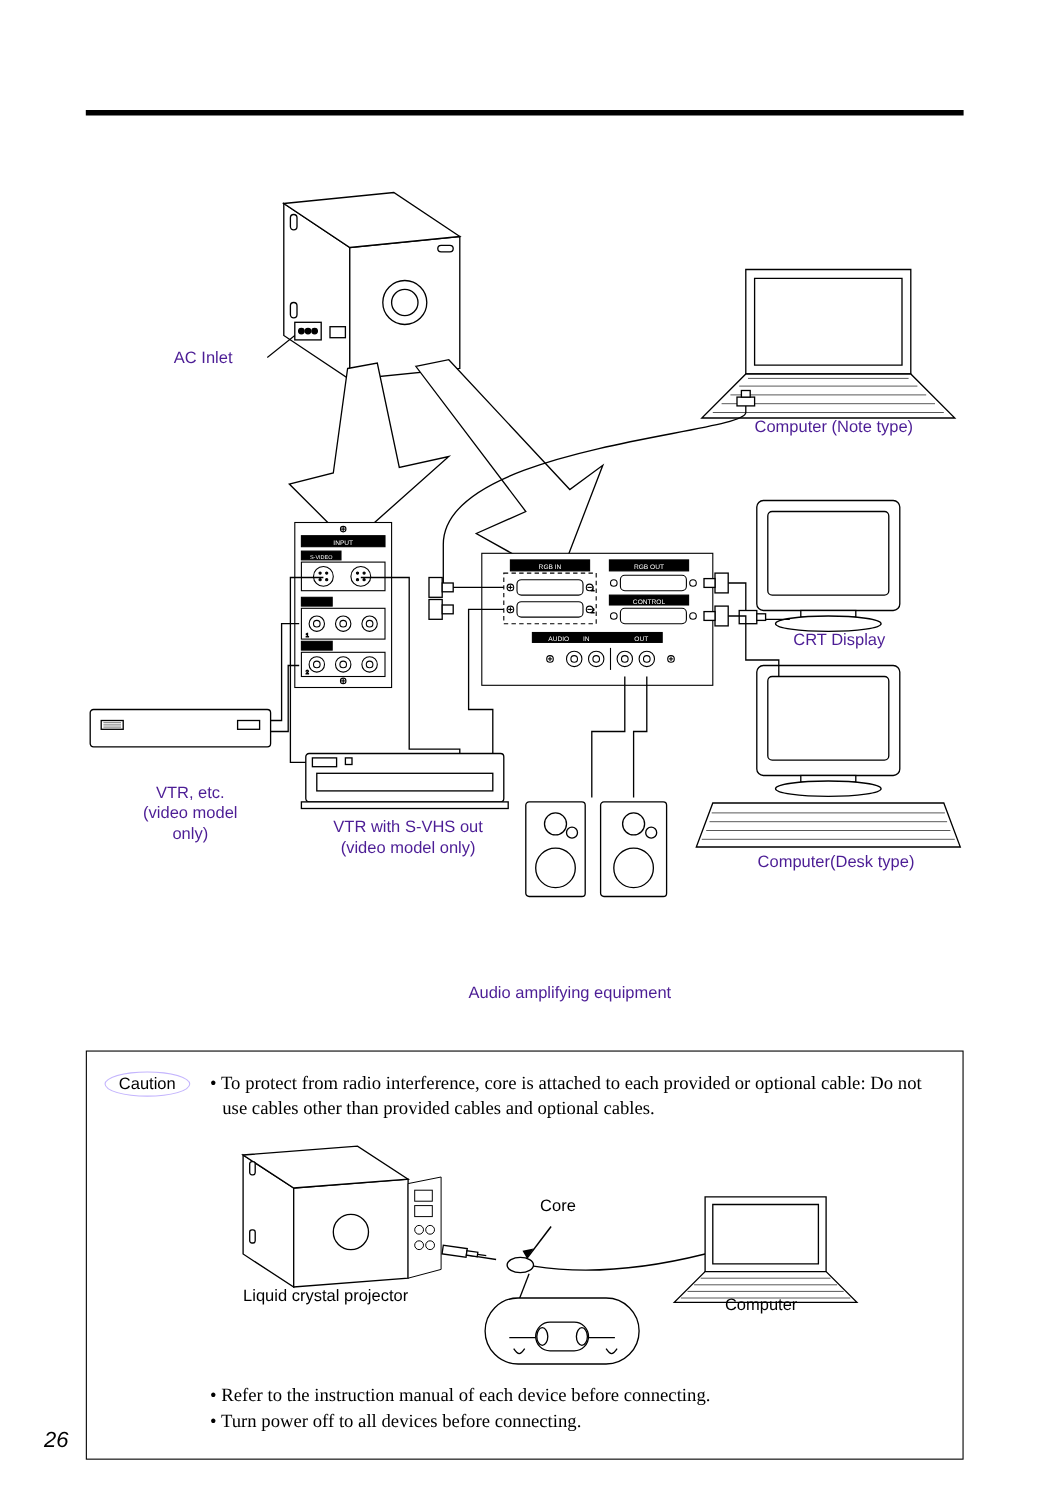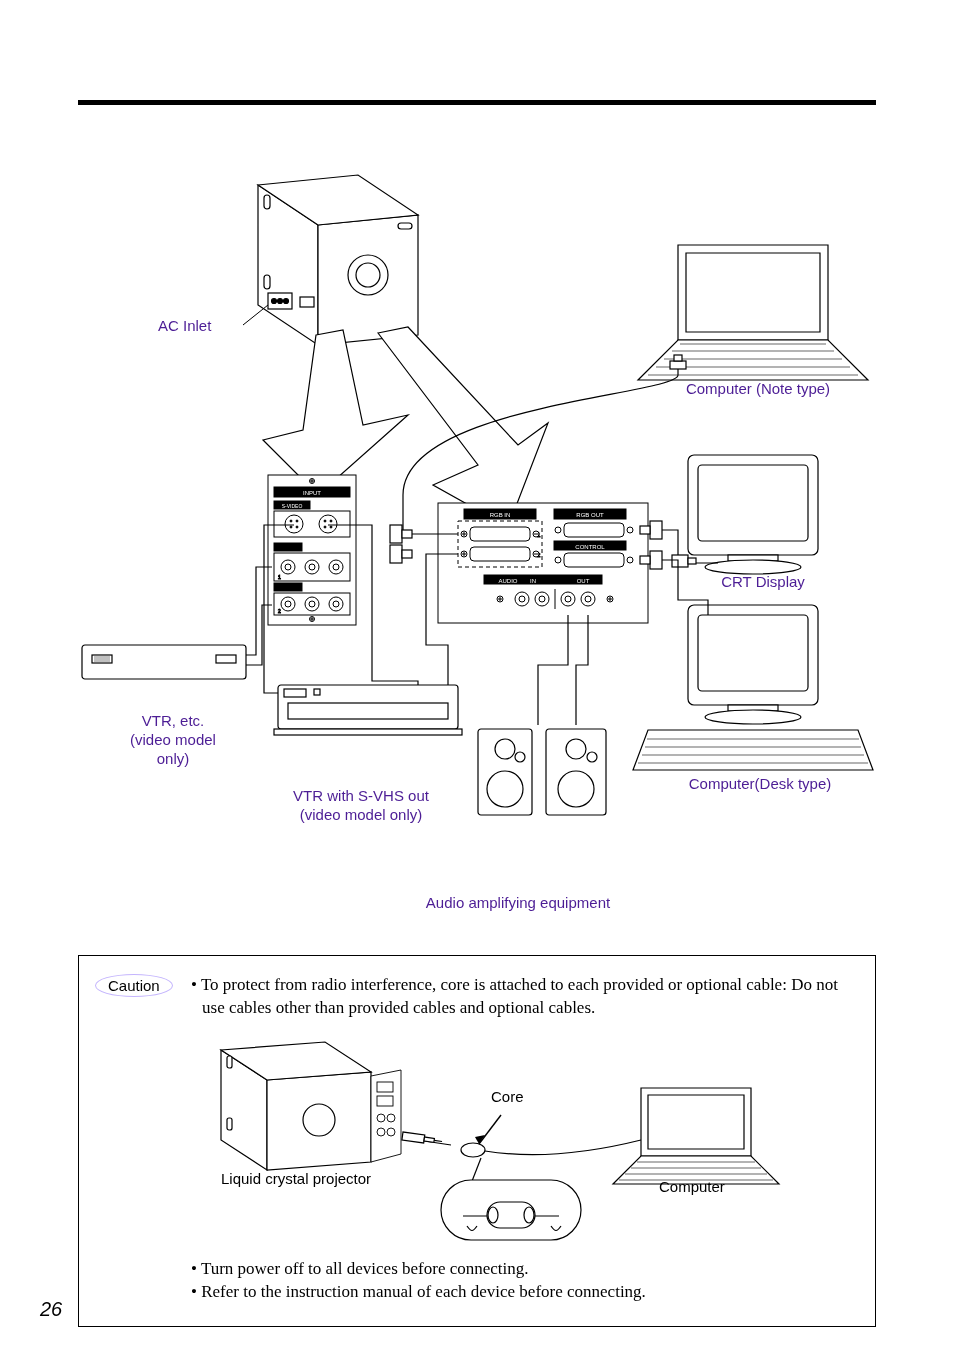--- a/index.html
+++ b/index.html
@@ -342,21 +342,21 @@
     </svg>
 
     <div class="label" style="left:80px; top:152px;">AC Inlet</div>
     <div class="label" style="left:590px; top:215px; width:180px;">Computer (Note type)</div>
     <div class="label" style="left:625px; top:408px; width:120px;">CRT Display</div>
     <div class="label" style="left:592px; top:610px; width:180px;">Computer(Desk type)</div>
     <div class="label" style="left:45px; top:520px; width:100px; line-height:1.25;margin-top:27px;">
       <span>VTR, etc.</span><br>
       <span>(video model only)</span>
     </div>
-    <div class="label" style="left:188px; top:578px; width:190px; line-height:1.25;margin-top:44px;">
+    <div class="label" style="left:198px; top:578px; width:190px; line-height:1.25;">
       <span>VTR with S-VHS out</span><br>
       <span>(video model only)</span>
     </div>
     <div class="label" style="left:310px; top:729px; width:260px;">Audio amplifying equipment</div>
   </div>
 
   <div class="caution-box">
     <div class="caution-badge">Caution</div>
     <div class="caution-text">
       <div class="bullet">• To protect from radio interference, core is attached to each provided or optional cable:  Do not use cables other than provided cables and optional cables.</div>
@@ -425,19 +425,19 @@
           <path d="M 88,30 C 92,36 94,36 98,30"></path>
         </g>
       </svg>
 
       <div class="label" style="left:390px; top:58px;">Core</div>
       <div class="label" style="left:120px; top:140px;">Liquid crystal projector</div>
       <div class="label" style="left:558px; top:148px;">Computer</div>
     </div>
 
     <div class="caution-tail">
+      <div>• Refer to the instruction manual of each device before connecting.</div>
       <div>• Turn power off to all devices before connecting.</div>
-      <div>• Refer to the instruction manual of each device before connecting.</div>
     </div>
   </div>
 </div>
 
 <div class="page-num">26</div>
 
 </body></html>

